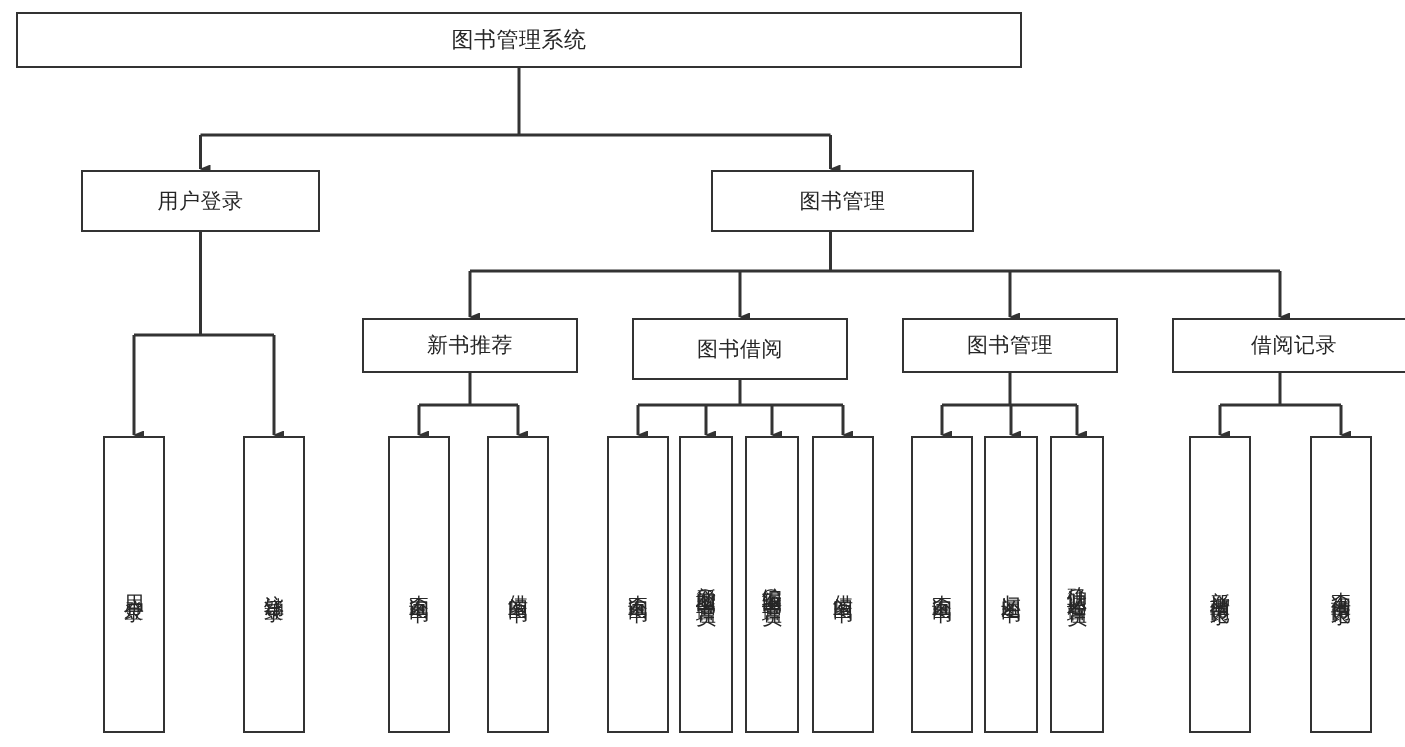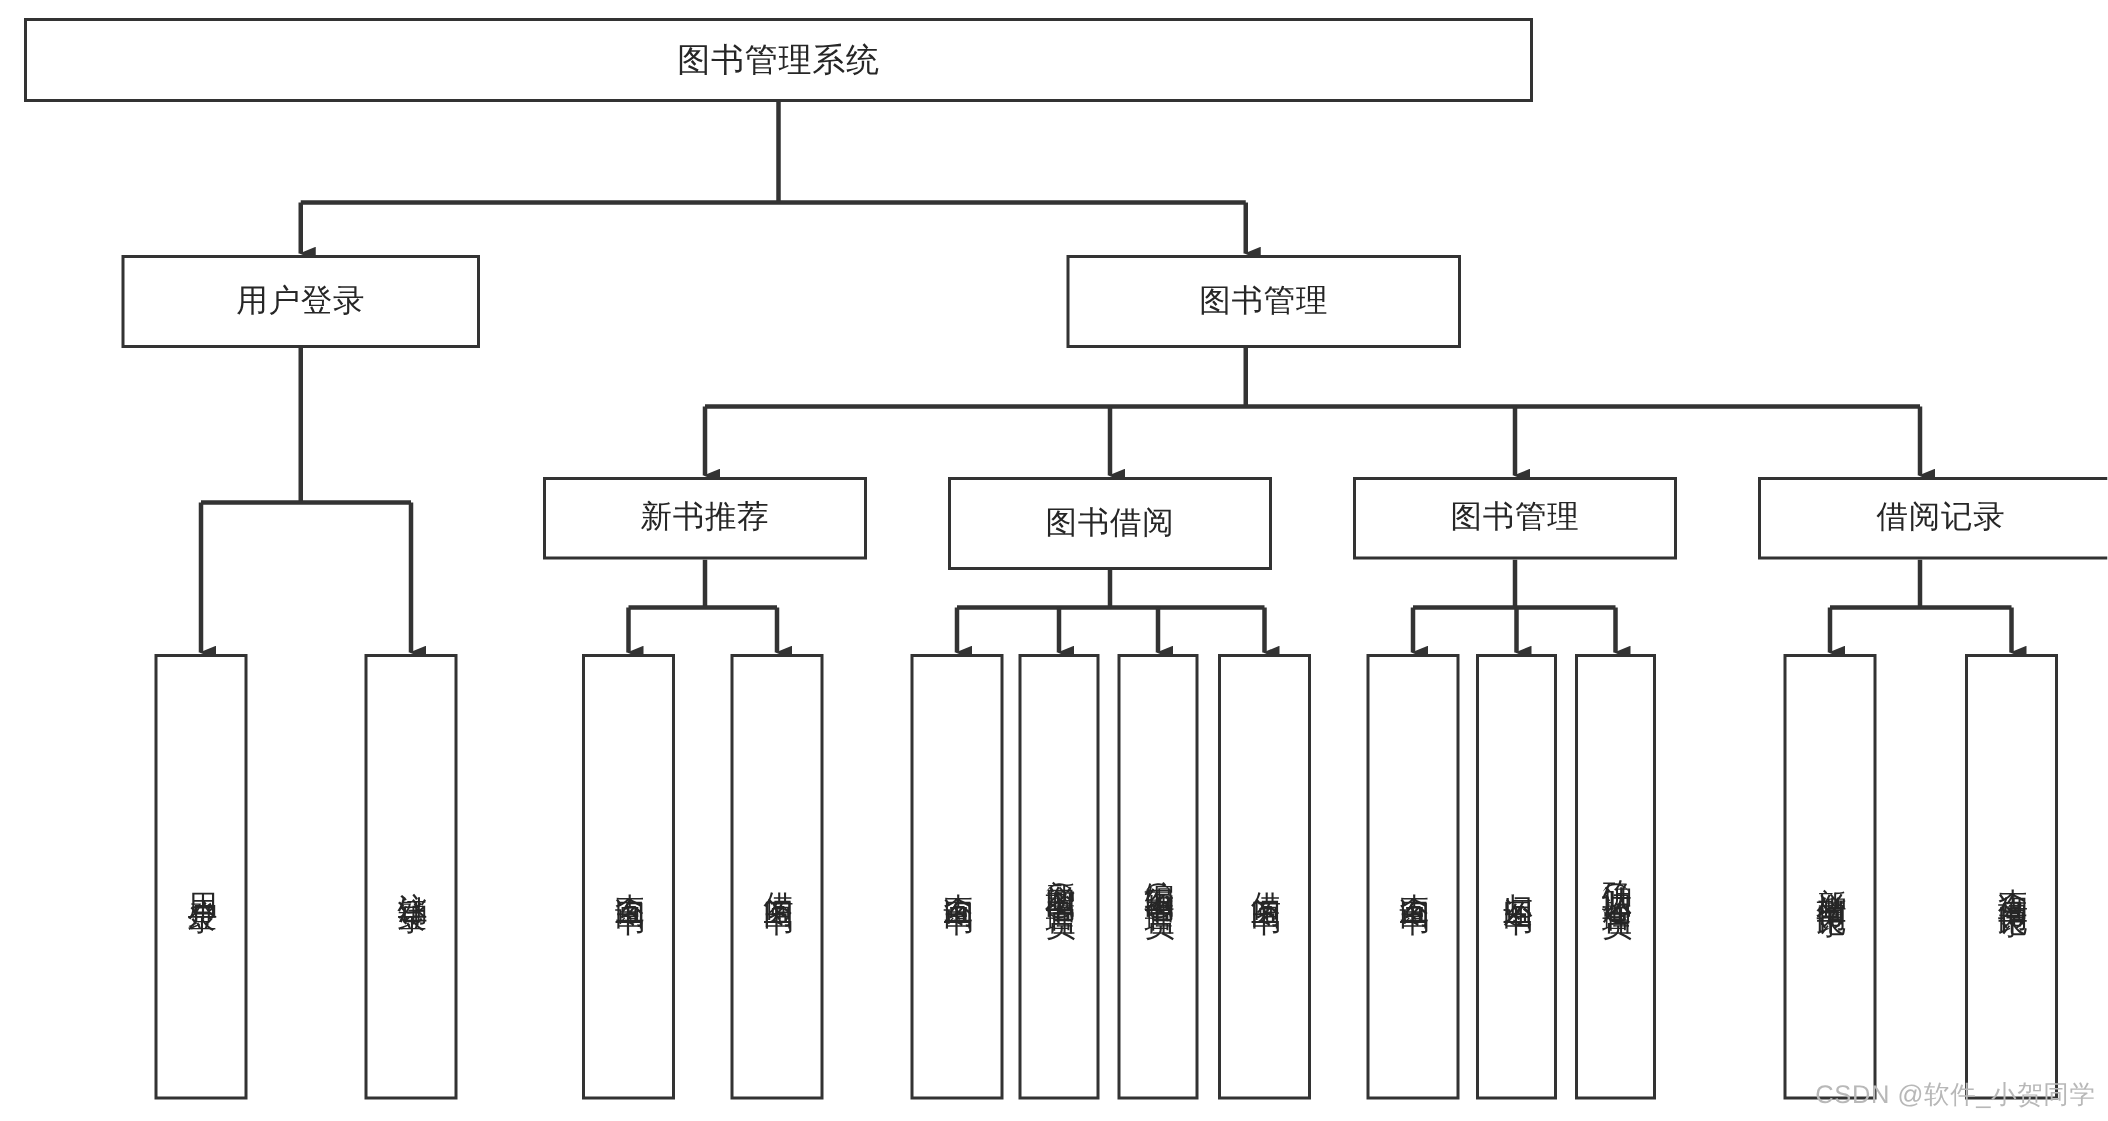--- a/index.html
+++ b/index.html
@@ -163,14 +163,13 @@
         <span class="node-label">确认归还（管理员）</span>
       </div>
       <div class="node vertical" style="left: 1189px; top: 436px; width: 62px; height: 297px;">
         <span class="node-label">新增借阅记录</span>
       </div>
       <div class="node vertical" style="left: 1310px; top: 436px; width: 62px; height: 297px;">
         <span class="node-label">查询借阅记录</span>
       </div>
     </div>
 
-  <div class="watermark">CSDN @软件_小贺同学</div>
 </div>
 
 </body></html>

